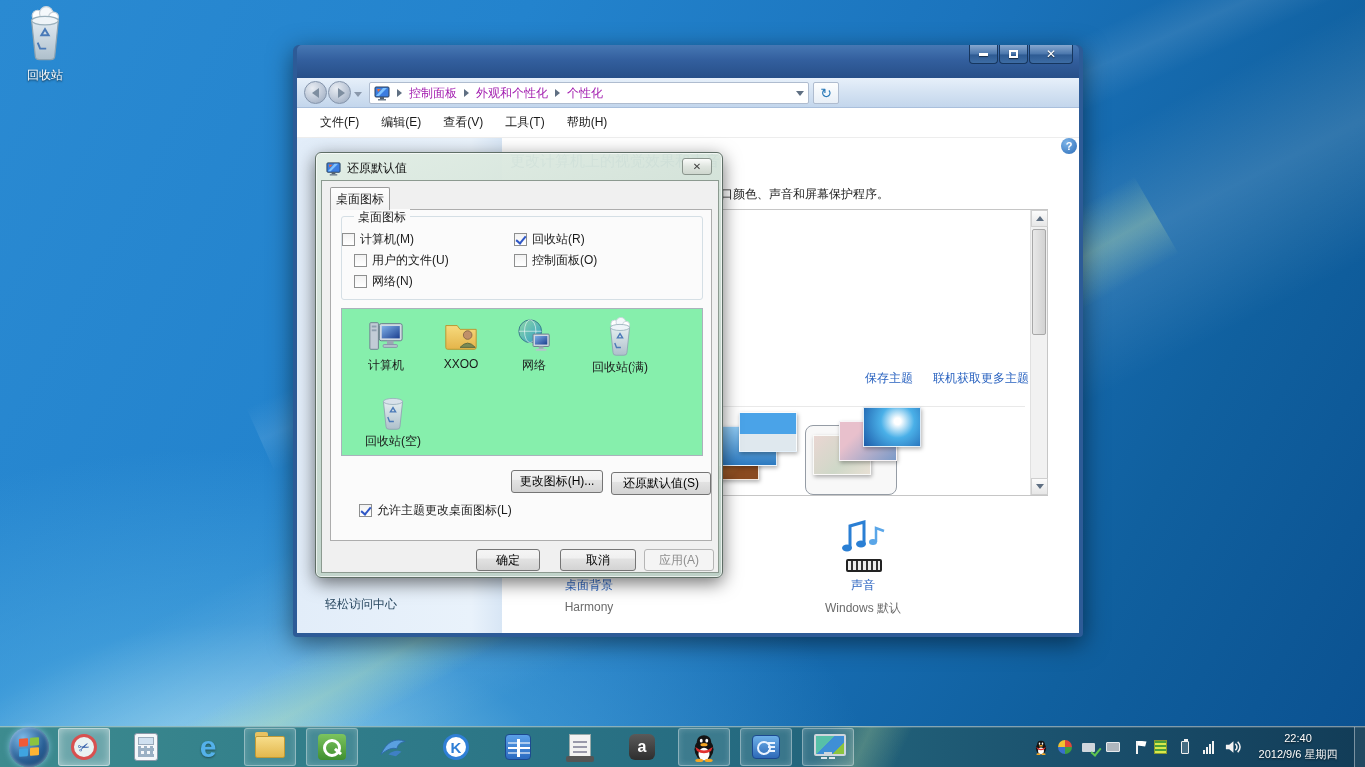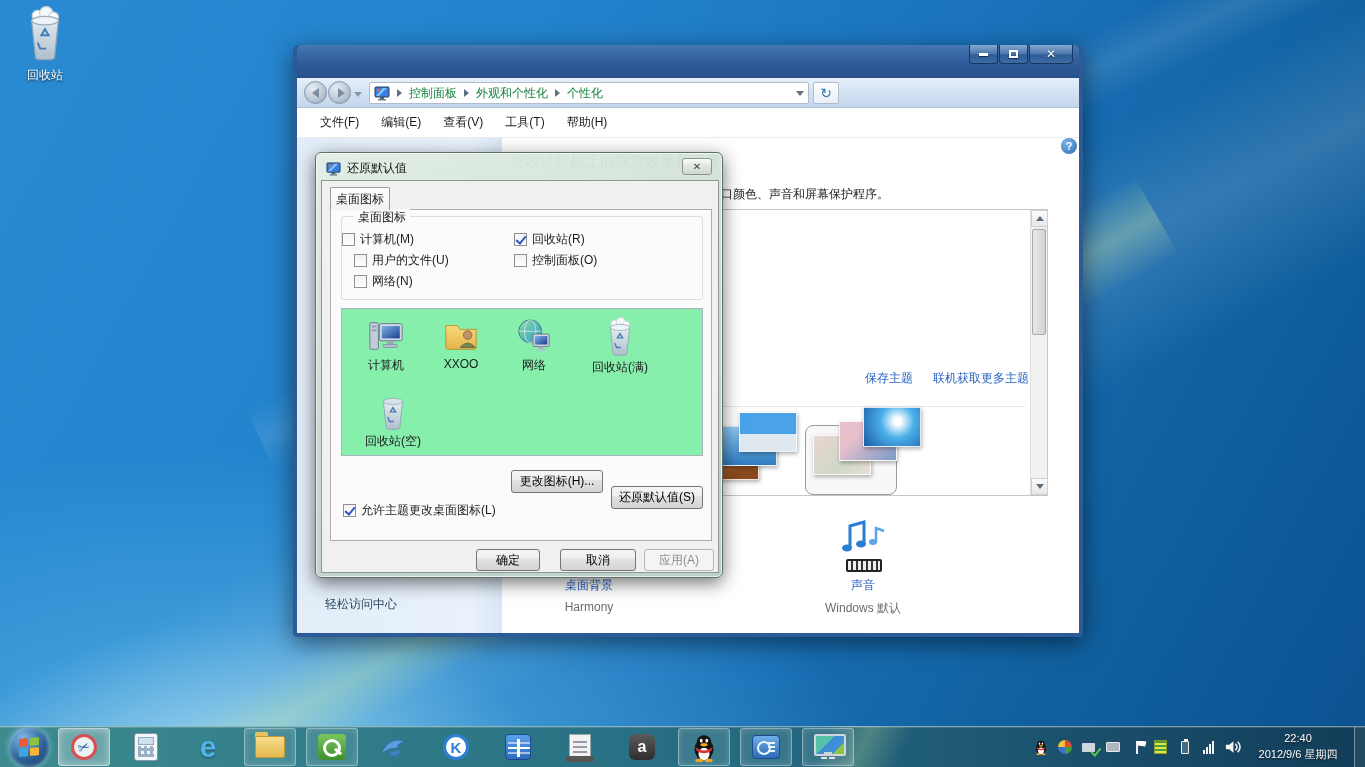--- a/index.html
+++ b/index.html
@@ -43,21 +43,21 @@
   .nav-circle { position:absolute; top:3px; width:23px; height:23px; border-radius:50%;
     background:radial-gradient(circle at 35% 30%, #e9edf3, #b9c4d4 60%, #96a5ba); border:1px solid #8494ab; cursor:pointer; }
   .nav-back { left:7px; } .nav-fwd { left:31px; }
   .tri { width:0; height:0; position:absolute; }
   .tri-left { left:7px; top:6px; border-top:5px solid transparent; border-bottom:5px solid transparent; border-right:7px solid #7e8fa0; border-right-color:#7e8ea0; }
   .tri-right { left:9px; top:6px; border-top:5px solid transparent; border-bottom:5px solid transparent; border-left:7px solid #7e8ea0; }
   .nav-chevron { position:absolute; left:57px; top:14px; border-left:4px solid transparent; border-right:4px solid transparent; border-top:5px solid #8a98ab; cursor:pointer; }
   .breadcrumb-bar { position:absolute; left:72px; top:4px; width:440px; height:22px; background:#fff;
     border:1px solid #afbccf; border-radius:2px; display:flex; align-items:center; padding:0 4px; }
   .crumb-sep { width:0; height:0; border-top:4px solid transparent; border-bottom:4px solid transparent; border-left:5px solid #5f6f82; margin:0 7px; }
-  .crumb { color:#15803d; cursor:pointer; white-space:nowrap; }
+  .crumb { color:#a21caf; cursor:pointer; white-space:nowrap; }
   .crumb-drop { margin-left:auto; border-left:4px solid transparent; border-right:4px solid transparent; border-top:5px solid #5f6f82; cursor:pointer; }
   .refresh-btn { position:absolute; left:516px; top:4px; width:26px; height:22px; background:linear-gradient(#fdfefe,#e8eff7);
     border:1px solid #afbccf; border-radius:2px; color:#2a7ab8; font-size:14px; line-height:20px; text-align:center; cursor:pointer; }
   .search-box { position:absolute; left:547px; top:4px; width:233px; height:22px; background:#fff;
     border:1px solid #afbccf; border-radius:2px; display:flex; align-items:center; padding:0 6px; }
   .search-box input { border:none; outline:none; flex:1; font-size:12px; font-family:inherit; background:transparent; }
   .search-box input::placeholder { color:#7a7a7a; font-style:italic; }
 
   .menubar { height:30px; background:#fff; display:flex; align-items:flex-end; padding-left:12px; border-bottom:1px solid #ededed; }
   .menu-item { padding:0 11px; line-height:30px; cursor:pointer; }
@@ -123,22 +123,22 @@
   .checkbox.checked::after { content:""; position:absolute; left:3px; top:0px; width:4px; height:8px;
     border-right:2px solid #2f57c6; border-bottom:2px solid #2f57c6; transform:rotate(40deg); }
   .cb-label { margin-left:5px; white-space:nowrap; }
   .preview-box { position:absolute; left:10px; top:98px; width:362px; height:148px; background:#86efac; border:1px solid #aab2bc; }
   .pv-cell { position:absolute; text-align:center; cursor:pointer; }
   .pv-cell svg { display:block; margin:0 auto; }
   .pv-label { margin-top:2px; white-space:nowrap; }
   .btn7 { background:linear-gradient(#f5f5f5,#f0f0f0 40%,#e2e2e2 45%,#d3d3d3); border:1px solid #757575; border-radius:3px;
     font-size:12px; font-family:inherit; color:#000; text-align:center; cursor:pointer; }
   .btn-change { position:absolute; left:180px; top:260px; width:92px; height:23px; }
-  .btn-restore { position:absolute; left:280px; top:276px; width:92px; height:23px; }
-  .cb-allow { left:12px; top:292px; }
+  .btn-restore { position:absolute; left:280px; top:262px; width:100px; height:23px; }
+  .cb-allow { left:28px; top:292px; }
   .btn-ok { position:absolute; left:154px; top:368px; width:64px; height:22px; }
   .btn-cancel { position:absolute; left:238px; top:368px; width:76px; height:22px; }
   .btn-apply { position:absolute; left:322px; top:368px; width:70px; height:22px;
     color:#8d8d8d; border-color:#b5b5b5; background:#f4f4f4; cursor:default; }
 
   
   .taskbar { position:absolute; left:0; bottom:0; width:1365px; height:41px;
     background:
       linear-gradient(115deg, transparent 60%, rgba(215,240,160,.25) 63%, transparent 66%),
       linear-gradient(90deg,#3d8b8f 0%, #2f7b89 28%, #256a80 55%, #1a4f6c 80%, #123c57 100%);

